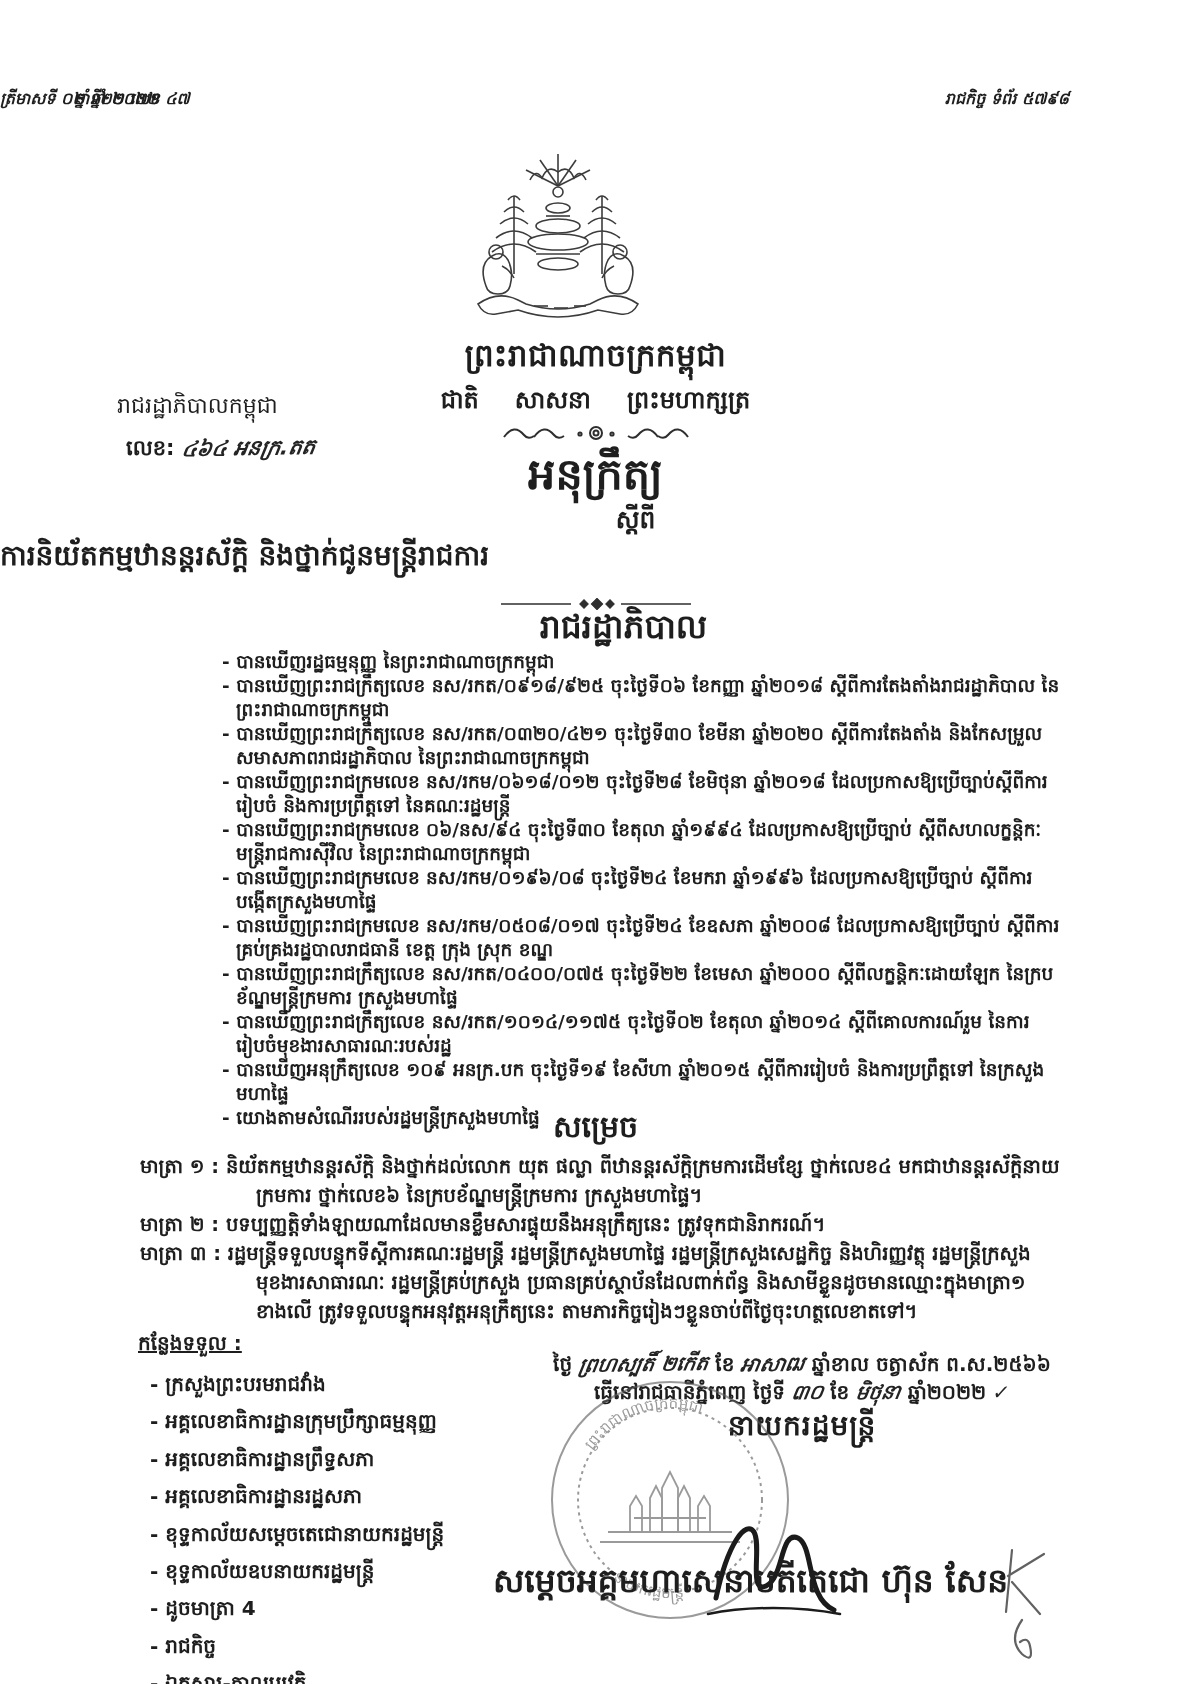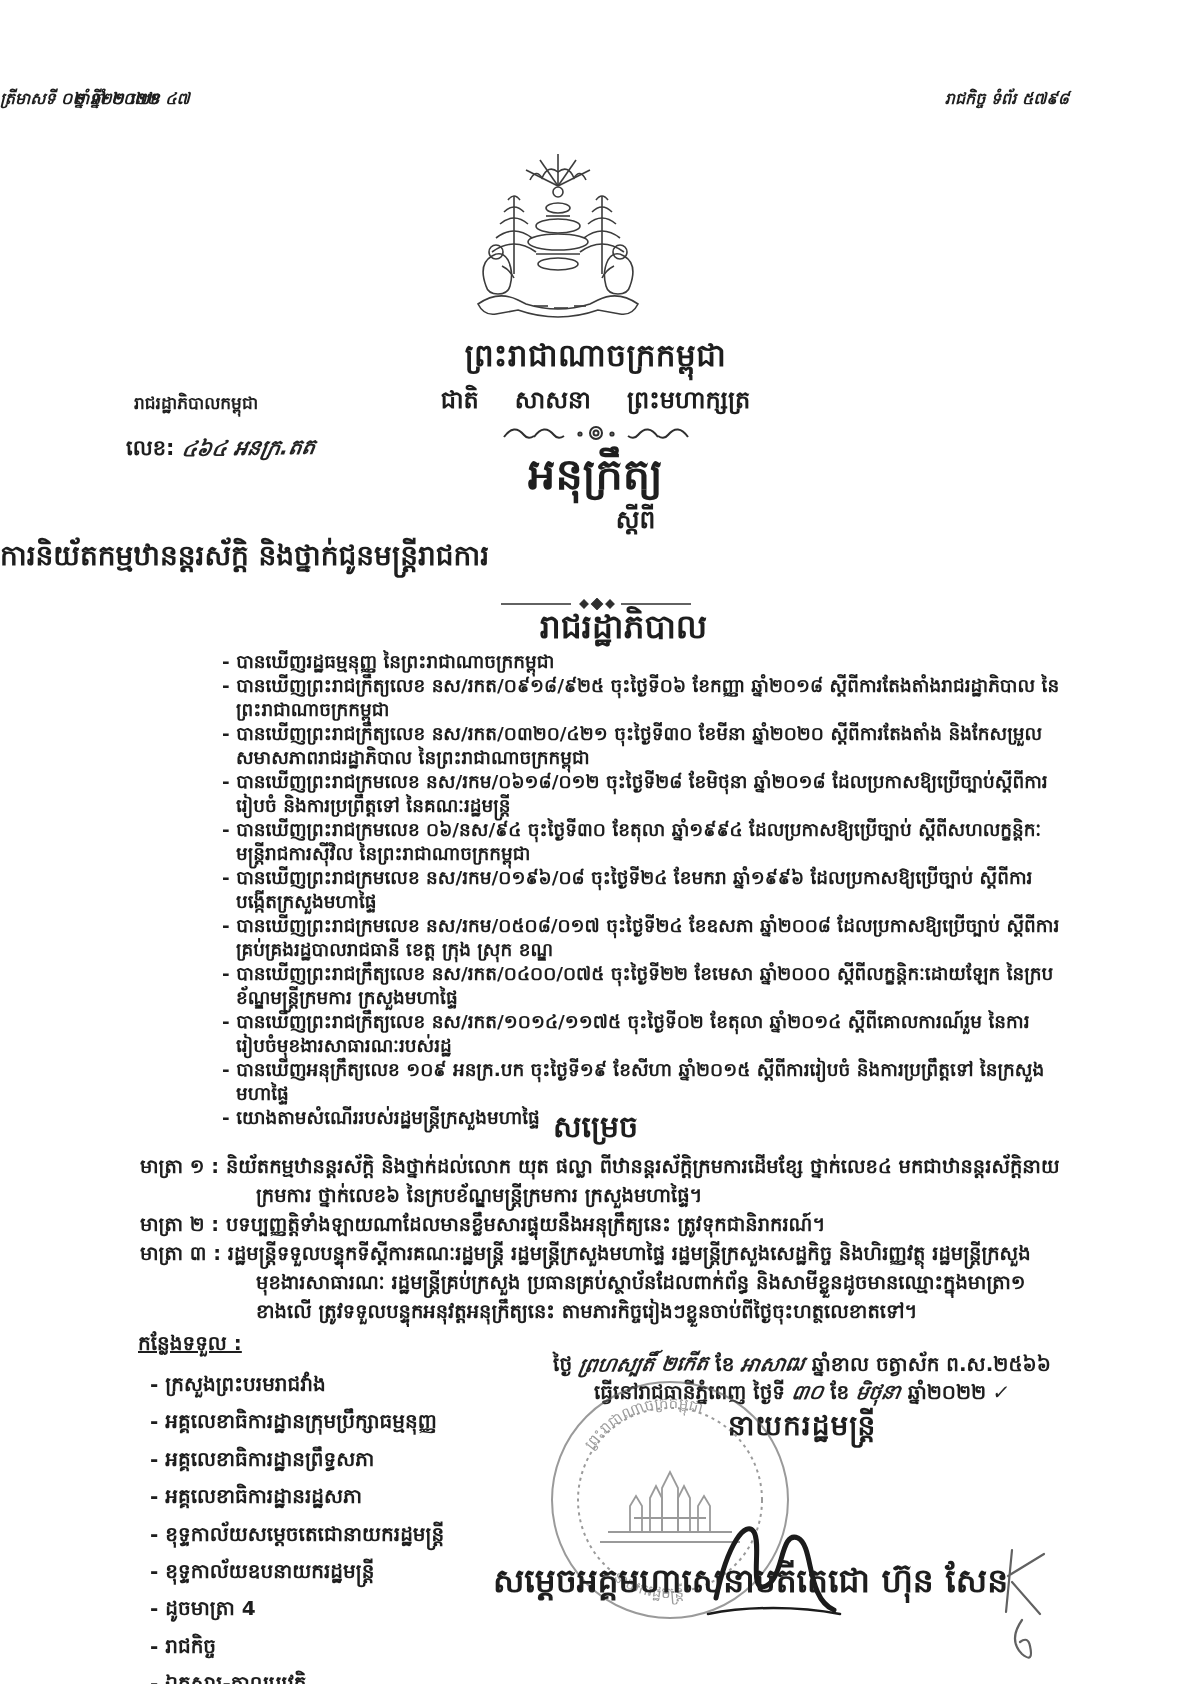--- a/index.html
+++ b/index.html
@@ -14,21 +14,21 @@
   .mast-left{position:absolute;left:74px;top:0;}
   .mast-center{position:absolute;left:0;width:100%;text-align:left;top:0;}
   .mast-right{position:absolute;right:122px;top:0;}
   
   .emblem{left:456px;top:146px;width:205px;height:192px;}
   .emblem svg{width:100%;height:100%;}
   
   .kingdom{top:336px;left:0;width:100%;text-align:center;font-size:31px;font-weight:800;letter-spacing:.5px;}
   .motto{top:385px;left:0;width:100%;display:flex;justify-content:center;gap:36px;font-size:24px;font-weight:800;}
   
-  .issuer{left:134px;top:392px;font-size:17px;font-weight:700;}
+  .issuer{left:117px;top:392px;font-size:22px;font-weight:400;}
   .refline{left:126px;top:434px;font-size:21px;font-weight:700;}
   .hand{display:inline-block;transform:skewX(-10deg) rotate(-1deg);font-style:italic;font-weight:600;color:#242424;}
   
   .ornament{top:421px;left:0;width:100%;text-align:center;}
   
   .doctype{top:447px;left:0;width:100%;text-align:center;font-size:43px;font-weight:800;}
   .onword{top:504px;left:0;width:100%;text-align:center;font-size:25px;font-weight:800;padding-left:40px;}
   .subject{top:538px;left:0;width:100%;text-align:left;font-size:28px;font-weight:800;}
   .minidiv{top:595px;left:0;width:100%;text-align:center;}
   .bodyheading{top:606px;left:0;width:100%;text-align:center;font-size:33px;font-weight:800;margin-left:28px;}

